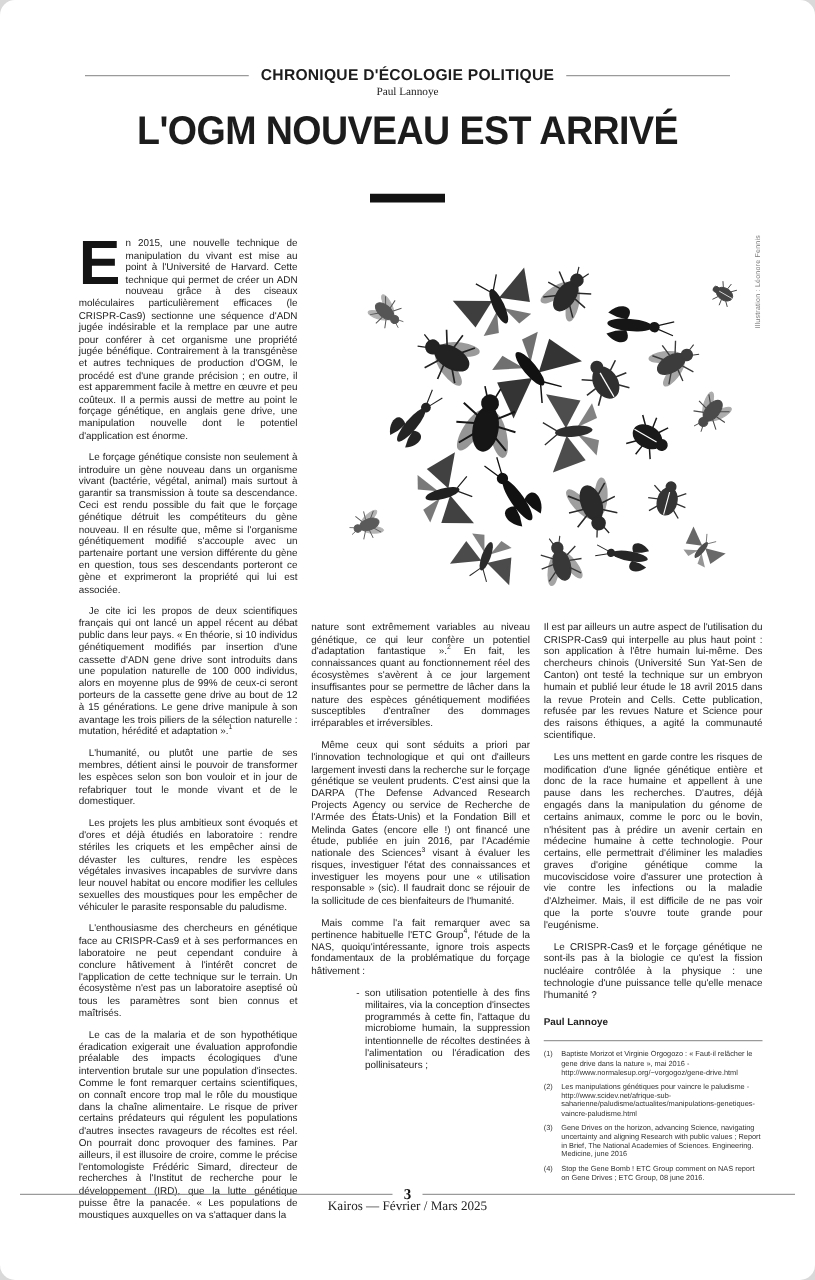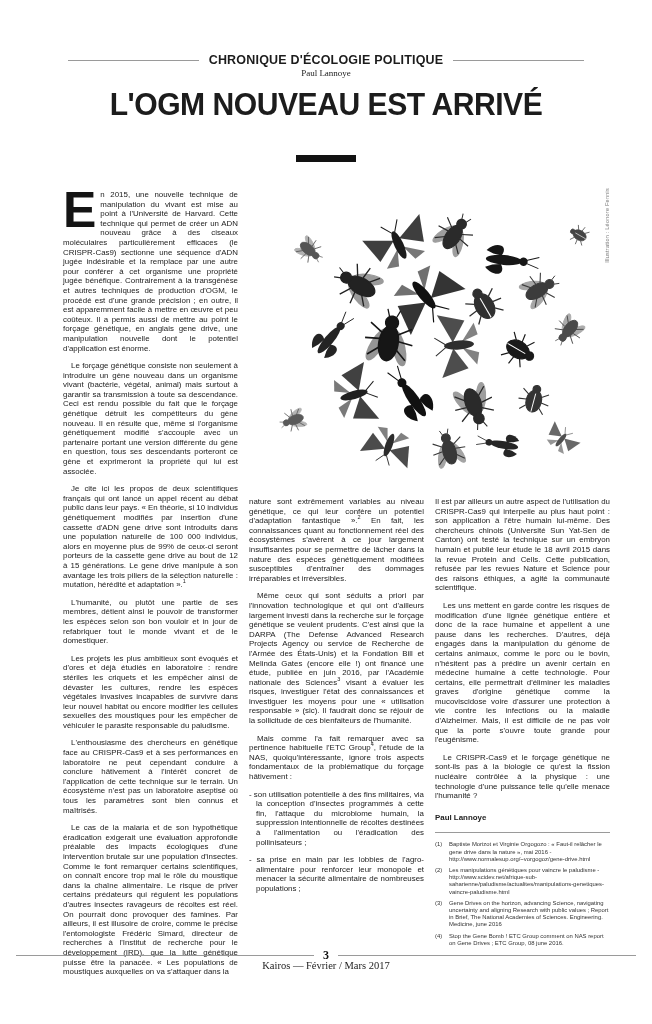--- a/index.html
+++ b/index.html
@@ -1,34 +1,34 @@
 <!DOCTYPE html>
 <html><head>
 <meta charset="utf-8">
 <style>
   html,body{margin:0;padding:0;background:#d9d9d9;}
   .page{position:relative;width:652px;height:1024px;background:#ffffff;margin:0 auto;
-        font-family:"Liberation Sans",sans-serif;color:#1c1c1c;overflow:hidden;}
+        font-family:"Liberation Sans",sans-serif;color:#1c1c1c;overflow:hidden;border-radius:12px;}
 
   
   .kicker-row{position:absolute;top:53px;left:68px;right:68px;display:flex;align-items:center;gap:10px;}
   .kicker-rule{flex:1;height:1px;background:#9a9a9a;}
   .kicker{font-weight:700;font-size:12.5px;letter-spacing:.2px;white-space:nowrap;}
   .author-line{position:absolute;top:68px;left:0;width:100%;text-align:center;
                font-family:"Liberation Serif",serif;font-size:9px;color:#222;}
   .main-title{position:absolute;top:86px;left:0;width:100%;text-align:center;
               font-size:32px;font-weight:700;letter-spacing:-.5px;transform:scaleX(.94);white-space:nowrap;}
   .title-bar{position:absolute;top:155px;left:50%;transform:translateX(-50%);width:60px;height:7px;background:#121212;}
 
   
   .content{position:absolute;top:190px;left:63px;width:549px;display:flex;gap:11px;}
   .col{width:175px;font-size:7.9px;line-height:9.6px;text-align:justify;color:#222;}
   .col p{margin:0 0 8px 0;text-indent:8px;}
   .col p.noindent{text-indent:0;}
-  .col p.listitem{text-indent:-7px;padding-left:7px;}
+  .col p.listitem{text-indent:-7px;padding-left:7px;margin-left:36px;}
   .col p.sig{font-weight:700;text-indent:0;margin-top:12px;}
   .it{}
   .bd{font-weight:700;}
   sup{font-size:5.5px;line-height:0;}
   .dropcap{float:left;font-size:50px;line-height:39px;font-weight:700;margin:1px 4px 0 0;color:#141414;}
 
   .right-wrap{width:363px;}
   .illustration{width:362px;height:298px;position:relative;}
   .illustration svg{display:block;}
   .two-cols{display:flex;gap:11px;margin-top:9px;}
@@ -138,21 +138,20 @@
           <use href="#i-fly" transform="translate(45,230) rotate(-110) scale(0.75)" color="#5a5a5a"></use>
         </svg>
       </div>
 
       <div class="two-cols">
         <div class="col">
             <p class="noindent"><span class="it">nature sont extrêmement variables au niveau génétique, ce qui leur confère un potentiel d'adaptation fantastique ».</span><sup>2</sup><span> En fait, les connaissances quant au fonctionnement réel des écosystèmes s'avèrent à ce jour largement insuffisantes pour se permettre de lâcher dans la nature des espèces génétiquement modifiées susceptibles d'entraîner des dommages irréparables et irréversibles.</span></p>
             <p><span>Même ceux qui sont séduits a priori par l'innovation technologique et qui ont d'ailleurs largement investi dans la recherche sur le forçage génétique se veulent prudents. C'est ainsi que la DARPA (The Defense Advanced Research Projects Agency ou service de Recherche de l'Armée des États-Unis) et la Fondation Bill et Melinda Gates (encore elle !) ont financé une étude, publiée en juin 2016, par l'Académie nationale des Sciences</span><sup>3</sup><span> visant à évaluer les risques, investiguer l'état des connaissances et investiguer les moyens pour une </span><span class="it">« utilisation responsable »</span><span> (sic). Il faudrait donc se réjouir de la sollicitude de ces bienfaiteurs de l'humanité.</span></p>
             <p><span>Mais comme l'a fait remarquer avec sa pertinence habituelle l'ETC Group</span><sup>4</sup><span>, l'étude de la NAS, quoiqu'intéressante, ignore trois aspects fondamentaux de la problématique du forçage hâtivement :</span></p>
             <p class="listitem"><span>- son utilisation potentielle à des fins militaires, via la conception d'insectes programmés à cette fin, l'attaque du microbiome humain, la suppression intentionnelle de récoltes destinées à l'alimentation ou l'éradication des pollinisateurs ;</span></p>
-            <p class="listitem"><span>- sa prise en main par les lobbies de l'agro-alimentaire pour renforcer leur monopole et menacer la sécurité alimentaire de nombreuses populations ;</span></p>
           </div>
         <div class="col">
 
           <p class="noindent"><span>Il est par ailleurs un autre aspect de l'utilisation du CRISPR-Cas9 qui interpelle au plus haut point : son application à l'être humain lui-même. Des chercheurs chinois (Université Sun Yat-Sen de Canton) ont testé la technique sur un embryon humain et publié leur étude le 18 avril 2015 dans la revue Protein and Cells. Cette publication, refusée par les revues Nature et Science pour des raisons éthiques, a agité la communauté scientifique.</span></p>
             <p><span>Les uns mettent en garde contre les risques de modification d'une lignée génétique entière et donc de la race humaine et appellent à une pause dans les recherches. D'autres, déjà engagés dans la manipulation du génome de certains animaux, comme le porc ou le bovin, n'hésitent pas à prédire un avenir certain en médecine humaine à cette technologie. Pour certains, elle permettrait d'éliminer les maladies graves d'origine génétique comme la mucoviscidose voire d'assurer une protection à vie contre les infections ou la maladie d'Alzheimer. Mais, il est difficile de ne pas voir que la porte s'ouvre toute grande pour l'eugénisme.</span></p>
             <p><span>Le CRISPR-Cas9 et le forçage génétique ne sont-ils pas à la biologie ce qu'est la fission nucléaire contrôlée à la physique : une technologie d'une puissance telle qu'elle menace l'humanité ?</span></p>
             <p class="sig"><span class="bd">Paul Lannoye</span></p>
             <div class="fn-block">
               <div class="fn-item">
                 <span class="fn-num">(1)</span>
@@ -174,15 +173,15 @@
         </div>
       </div>
     </div>
   </div>
 
   <div class="footer-rule-row">
     <div class="footer-rule"></div>
     <div class="page-number">3</div>
     <div class="footer-rule"></div>
   </div>
-  <div class="journal-line">Kairos — Février / Mars 2017</div>
+  <div class="journal-line">Kairos — Février / Mars 2025</div>
 
 </div>
 
 </body></html>

